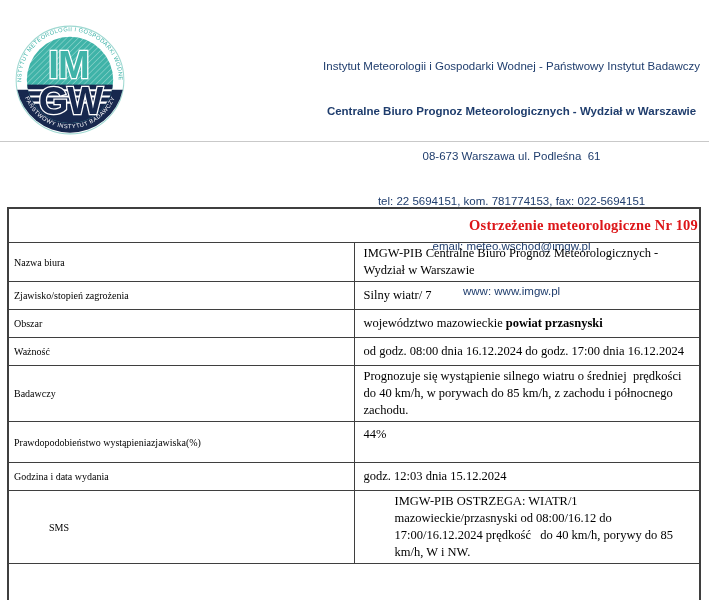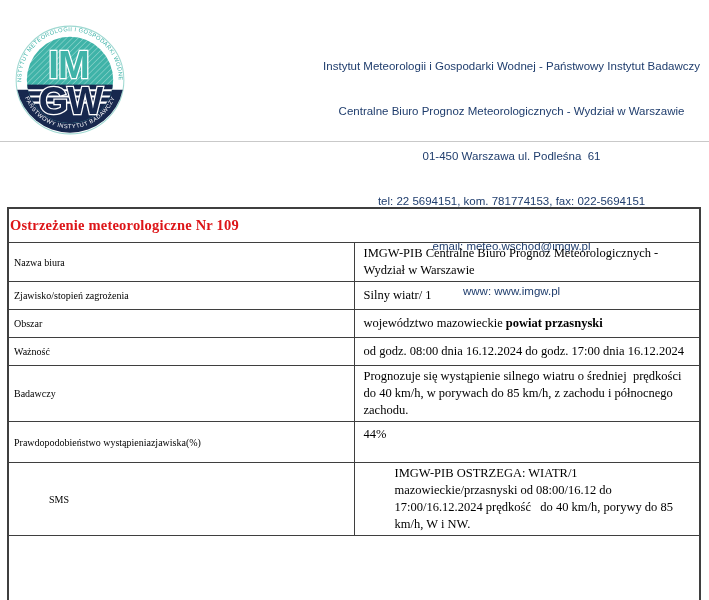--- a/index.html
+++ b/index.html
@@ -4,33 +4,33 @@
 <style>
   html,body{margin:0;padding:0;background:#ffffff;}
   .page{position:relative;width:709px;height:600px;background:#fff;overflow:hidden;
         font-family:"Liberation Serif",serif;}
 
   
   .logo{position:absolute;left:15px;top:25px;width:110px;height:110px;}
   .hdr{position:absolute;top:29px;right:9px;text-align:center;
        font-family:"Liberation Sans",sans-serif;font-size:11.5px;line-height:15px;
        white-space:pre-wrap;}
-  .hdr .b{font-weight:normal;}
+  .hdr .b{font-weight:bold;}
   .rule{position:absolute;top:141px;left:0;width:709px;border-top:1px solid #c9c9c9;height:0;}
 
   
   table.warn{position:absolute;top:207px;left:7px;width:694px;border-collapse:collapse;
              table-layout:fixed;}
   table.warn,table.warn td{border:1px solid #3f3f3f;}
   table.warn{border:2px solid #3f3f3f;}
   td.lbl{width:180px;font-weight:normal;font-size:10px;padding:2px 4px 2px 5px;
          vertical-align:middle;line-height:15px;}
   td.val{font-size:12.5px;padding:2px 6px 2px 9px;vertical-align:middle;line-height:17px;
          white-space:pre-wrap;margin-top:32px;}
-  td.title-cell{text-align:left;font-weight:bold;font-size:14.5px;height:31px;
+  td.title-cell{text-align:right;font-weight:bold;font-size:14.5px;height:31px;
                 letter-spacing:.2px;}
   tr.h28 td{height:24px;} tr.h27 td{height:23px;}
   tr.h43 td{height:39px;} tr.h38 td{height:34px;} tr.h39 td{height:35px;padding-left:40px;}
   td.foot{font-size:12px;line-height:13.8px;padding:4px 5px 5px 5px;vertical-align:top;
           white-space:pre-wrap;}
   .bold{font-weight:bold;}
 </style>
 </head>
 <body>
 
@@ -65,57 +65,61 @@
       <textPath href="#arcTop" startOffset="50%" text-anchor="middle">INSTYTUT METEOROLOGII I GOSPODARKI WODNEJ</textPath>
     </text>
     <text font-family="Liberation Sans,sans-serif" font-size="5.6" fill="#ffffff" letter-spacing=".5">
       <textPath href="#arcBot" startOffset="50%" text-anchor="middle">PAŃSTWOWY INSTYTUT BADAWCZY</textPath>
     </text>
   </svg>
 
   <div class="hdr" style="color:#1f3d6d">
     <div>Instytut Meteorologii i Gospodarki Wodnej - Państwowy Instytut Badawczy</div>
     <div class="b">Centralne Biuro Prognoz Meteorologicznych - Wydział w Warszawie</div>
-    <div>01-450 Warszawa ul. Podleśna  61</div>
+    <div>08-673 Warszawa ul. Podleśna  61</div>
     <div>tel: 22 5694151, kom. 781774153, fax: 022-5694151</div>
     <div>email: meteo.wschod@imgw.pl</div>
     <div>www: www.imgw.pl</div>
   </div>
 
   <div class="rule"></div>
 
   <table class="warn">
     <tbody>
         <tr>
       <td class="title-cell" colspan="2" style="color:#dd1518">Ostrzeżenie meteorologiczne Nr 109</td>
     </tr>
     <tr class="h28">
       <td class="lbl">Nazwa biura</td>
       <td class="val">IMGW-PIB Centralne Biuro Prognoz Meteorologicznych - Wydział w Warszawie</td>
     </tr>
     <tr class="h27">
       <td class="lbl">Zjawisko/stopień zagrożenia</td>
-      <td class="val">Silny wiatr/ 1</td>
+      <td class="val">Silny wiatr/ 7</td>
     </tr>
     <tr class="h27">
       <td class="lbl">Obszar</td>
       <td class="val"><span>województwo mazowieckie </span><span class="bold">powiat przasnyski</span></td>
     </tr>
     <tr class="h27">
       <td class="lbl">Ważność</td>
       <td class="val">od godz. 08:00 dnia 16.12.2024 do godz. 17:00 dnia 16.12.2024</td>
     </tr>
     <tr class="h43">
       <td class="lbl">Badawczy</td>
       <td class="val">Prognozuje się wystąpienie silnego wiatru o średniej  prędkości  do 40 km/h, w porywach do 85 km/h, z zachodu i północnego zachodu.</td>
     </tr>
     <tr class="h38">
       <td class="lbl">Prawdopodobieństwo wystąpieniazjawiska(%)</td>
       <td class="val" style="vertical-align:top;padding-top:4px">44%</td>
     </tr>
+    <tr class="h27">
+      <td class="lbl">Godzina i data wydania</td>
+      <td class="val">godz. 12:03 dnia 15.12.2024</td>
+    </tr>
     <tr class="h39">
       <td class="lbl">SMS</td>
       <td class="val">IMGW-PIB OSTRZEGA: WIATR/1 mazowieckie/przasnyski od 08:00/16.12 do 17:00/16.12.2024 prędkość   do 40 km/h, porywy do 85 km/h, W i NW.</td>
     </tr>
     <tr>
       <td class="foot" colspan="2">
         
         
       </td>
     </tr>

